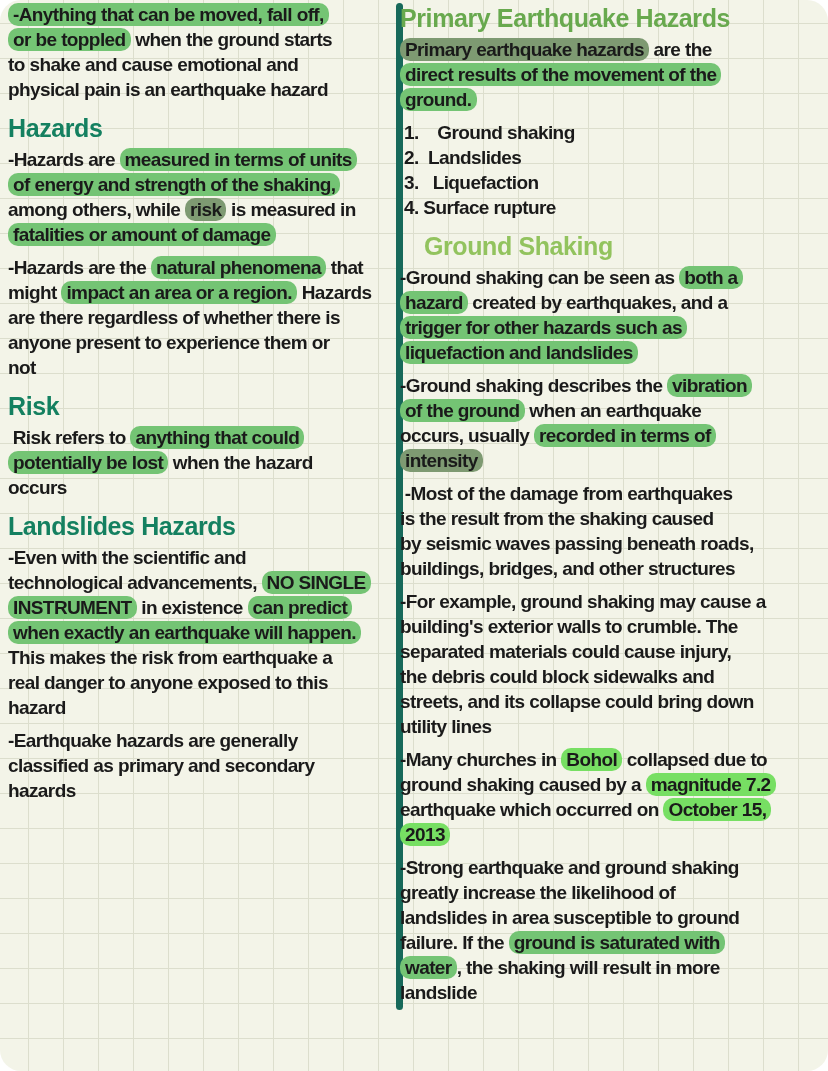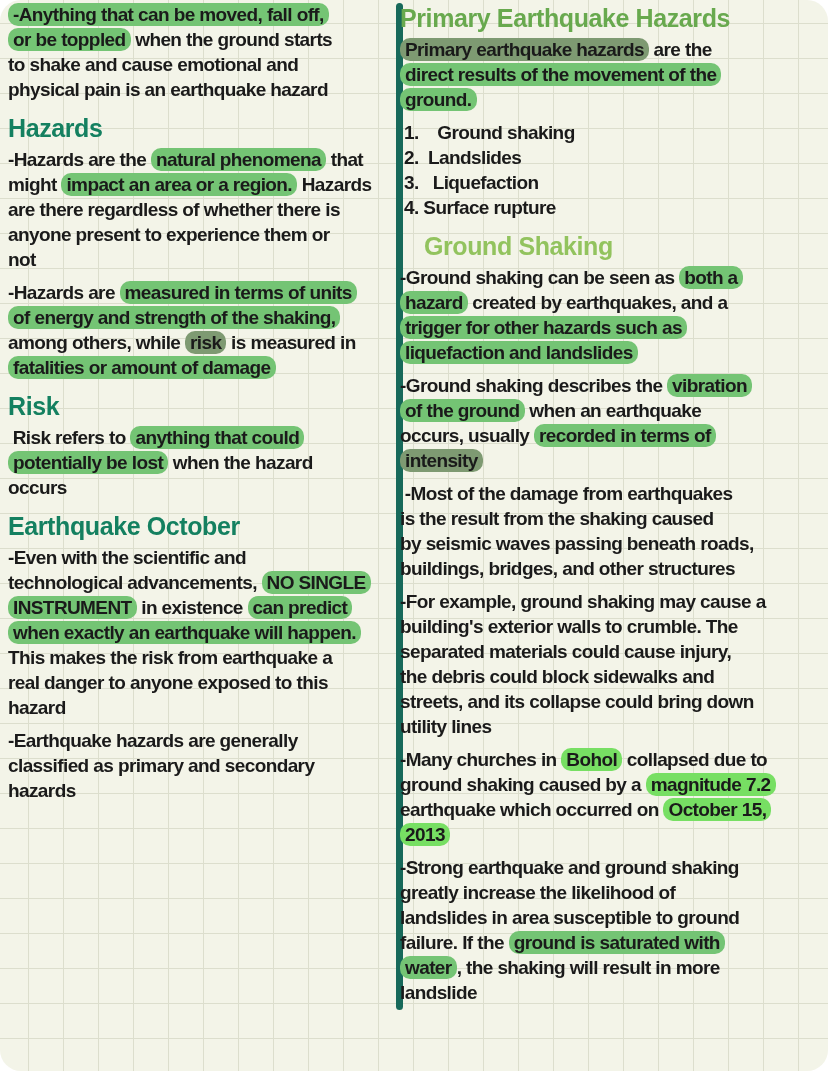--- a/index.html
+++ b/index.html
@@ -60,30 +60,30 @@
   .olist-item{line-height:25px;}
 </style>
 </head>
 <body>
 
 <div class="page">
   <div class="divider"></div>
   <div class="col col-left"><p class="para"><span class="hl hl-green">-Anything that can be moved, fall off,
 or be toppled</span><span> when the ground starts
 to shake and cause emotional and
-physical pain is an earthquake hazard</span></p><div class="heading h-teal">Hazards</div><p class="para"><span>-Hazards are the </span><span class="hl hl-green">natural phenomena</span><span> that
+physical pain is an earthquake hazard</span></p><div class="heading h-teal">Hazards</div><p class="para"><span>-Hazards are </span><span class="hl hl-green">measured in terms of units
+of energy and strength of the shaking,</span><span>
+among others, while </span><span class="hl hl-olive">risk</span><span> is measured in
+</span><span class="hl hl-green">fatalities or amount of damage</span></p><p class="para"><span>-Hazards are the </span><span class="hl hl-green">natural phenomena</span><span> that
 might </span><span class="hl hl-green">impact an area or a region.</span><span> Hazards
 are there regardless of whether there is
 anyone present to experience them or
-not</span></p><p class="para"><span>-Hazards are </span><span class="hl hl-green">measured in terms of units
-of energy and strength of the shaking,</span><span>
-among others, while </span><span class="hl hl-olive">risk</span><span> is measured in
-</span><span class="hl hl-green">fatalities or amount of damage</span></p><div class="heading h-teal">Risk</div><p class="para"><span> Risk refers to </span><span class="hl hl-green">anything that could
+not</span></p><div class="heading h-teal">Risk</div><p class="para"><span> Risk refers to </span><span class="hl hl-green">anything that could
 potentially be lost</span><span> when the hazard
-occurs</span></p><div class="heading h-teal">Earthquake October</div><p class="para"><span>-Even with the scientific and
+occurs</span></p><div class="heading h-teal">Landslides Hazards</div><p class="para"><span>-Even with the scientific and
 technological advancements, </span><span class="hl hl-green">NO SINGLE
 INSTRUMENT</span><span> in existence </span><span class="hl hl-green">can predict
 when exactly an earthquake will happen.</span><span>
 This makes the risk from earthquake a
 real danger to anyone exposed to this
 hazard</span></p><p class="para"><span>-Earthquake hazards are generally
 classified as primary and secondary
 hazards</span></p></div>
   <div class="col col-right"><div class="heading h-green">Primary Earthquake Hazards</div><p class="para"><span class="hl hl-olive">Primary earthquake hazards</span><span> are the
 </span><span class="hl hl-green">direct results of the movement of the

